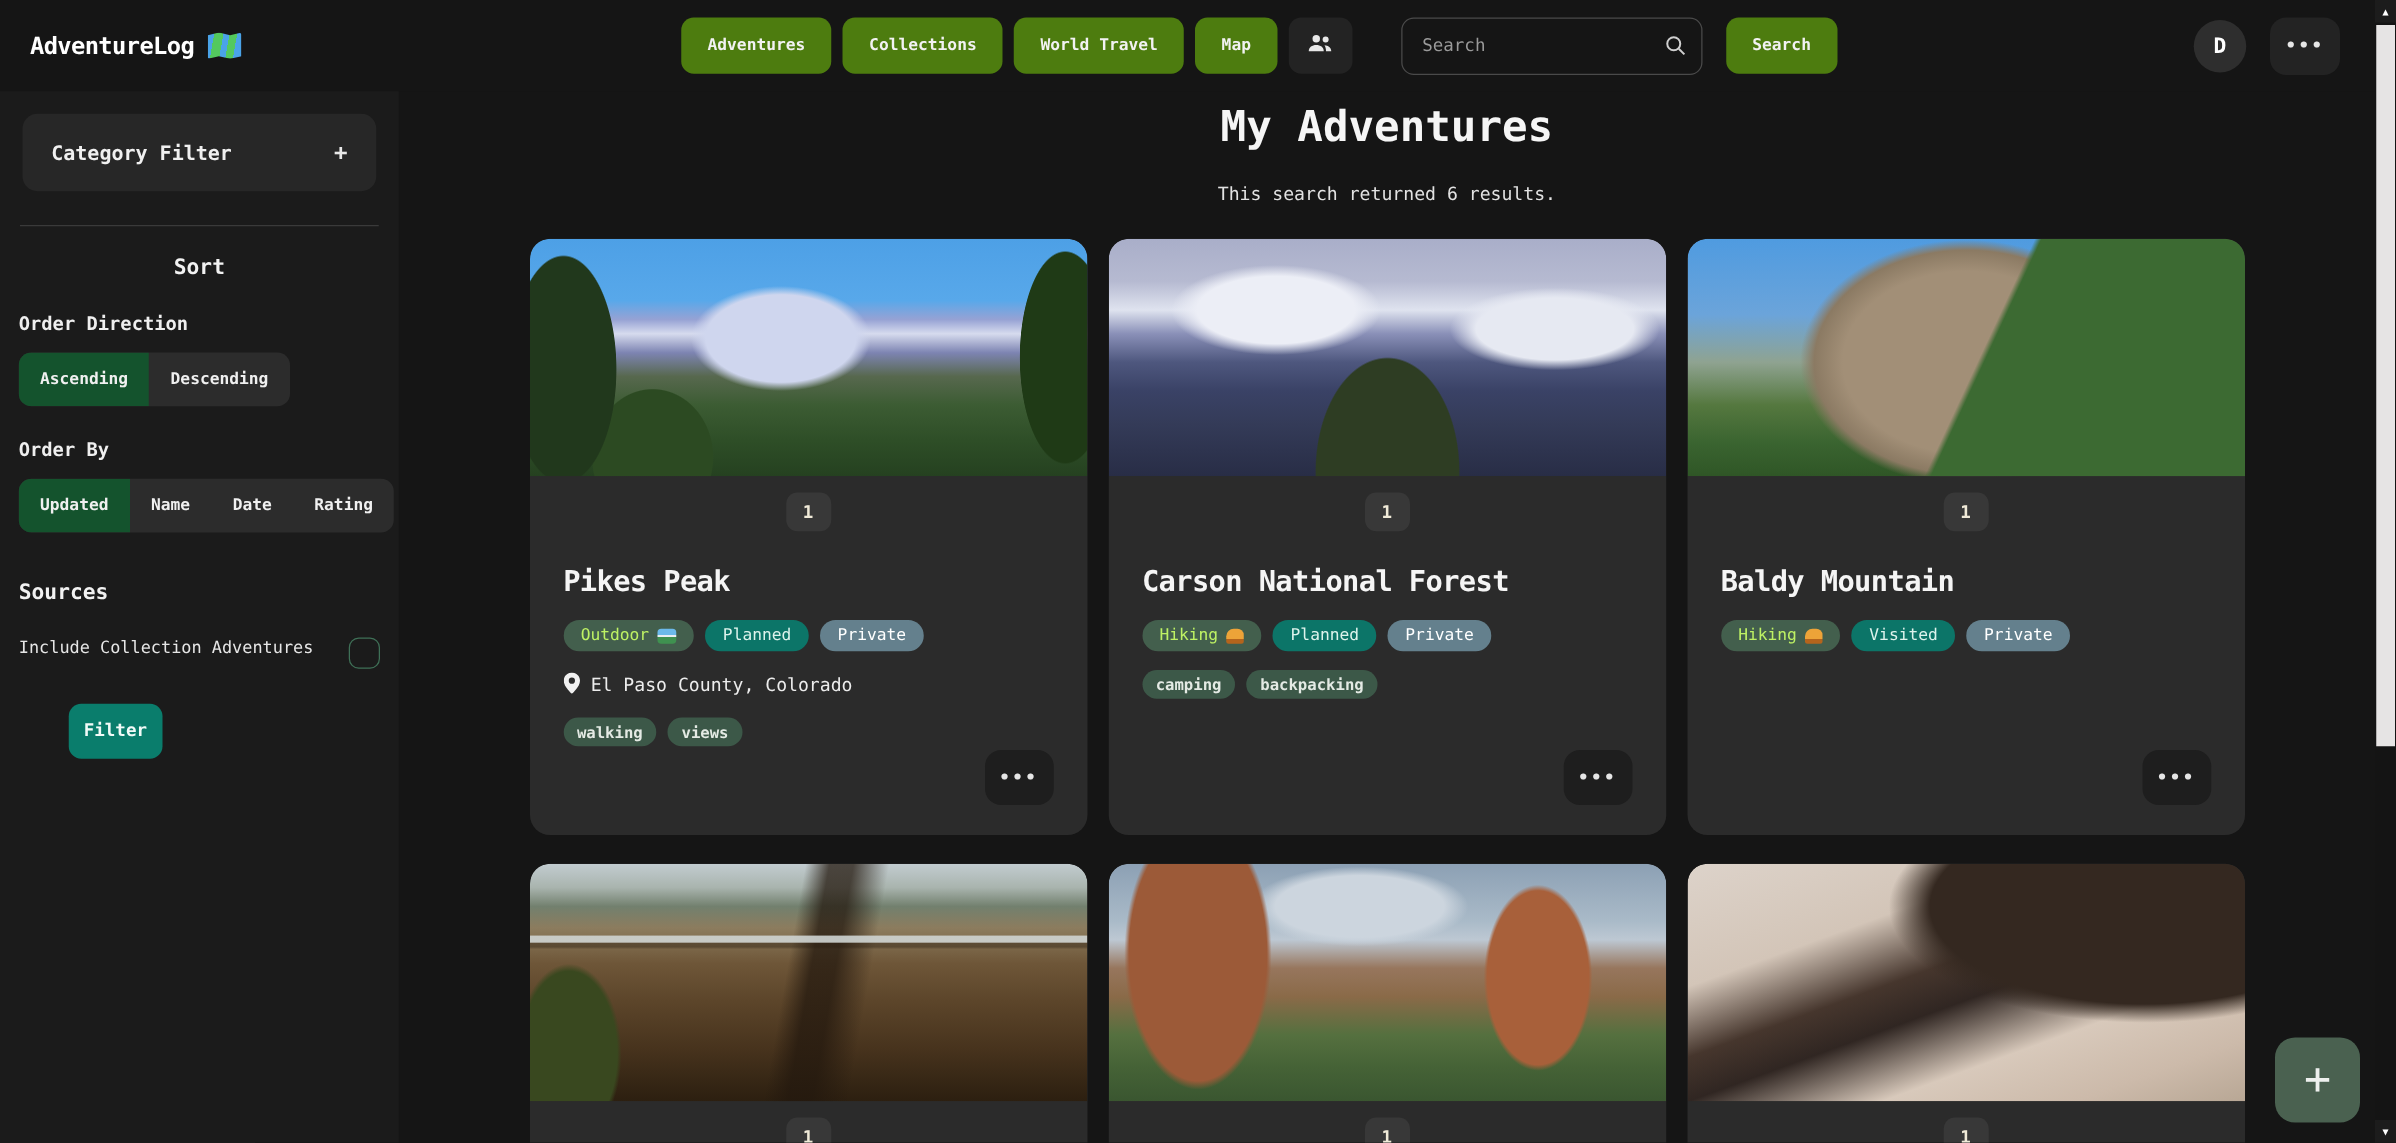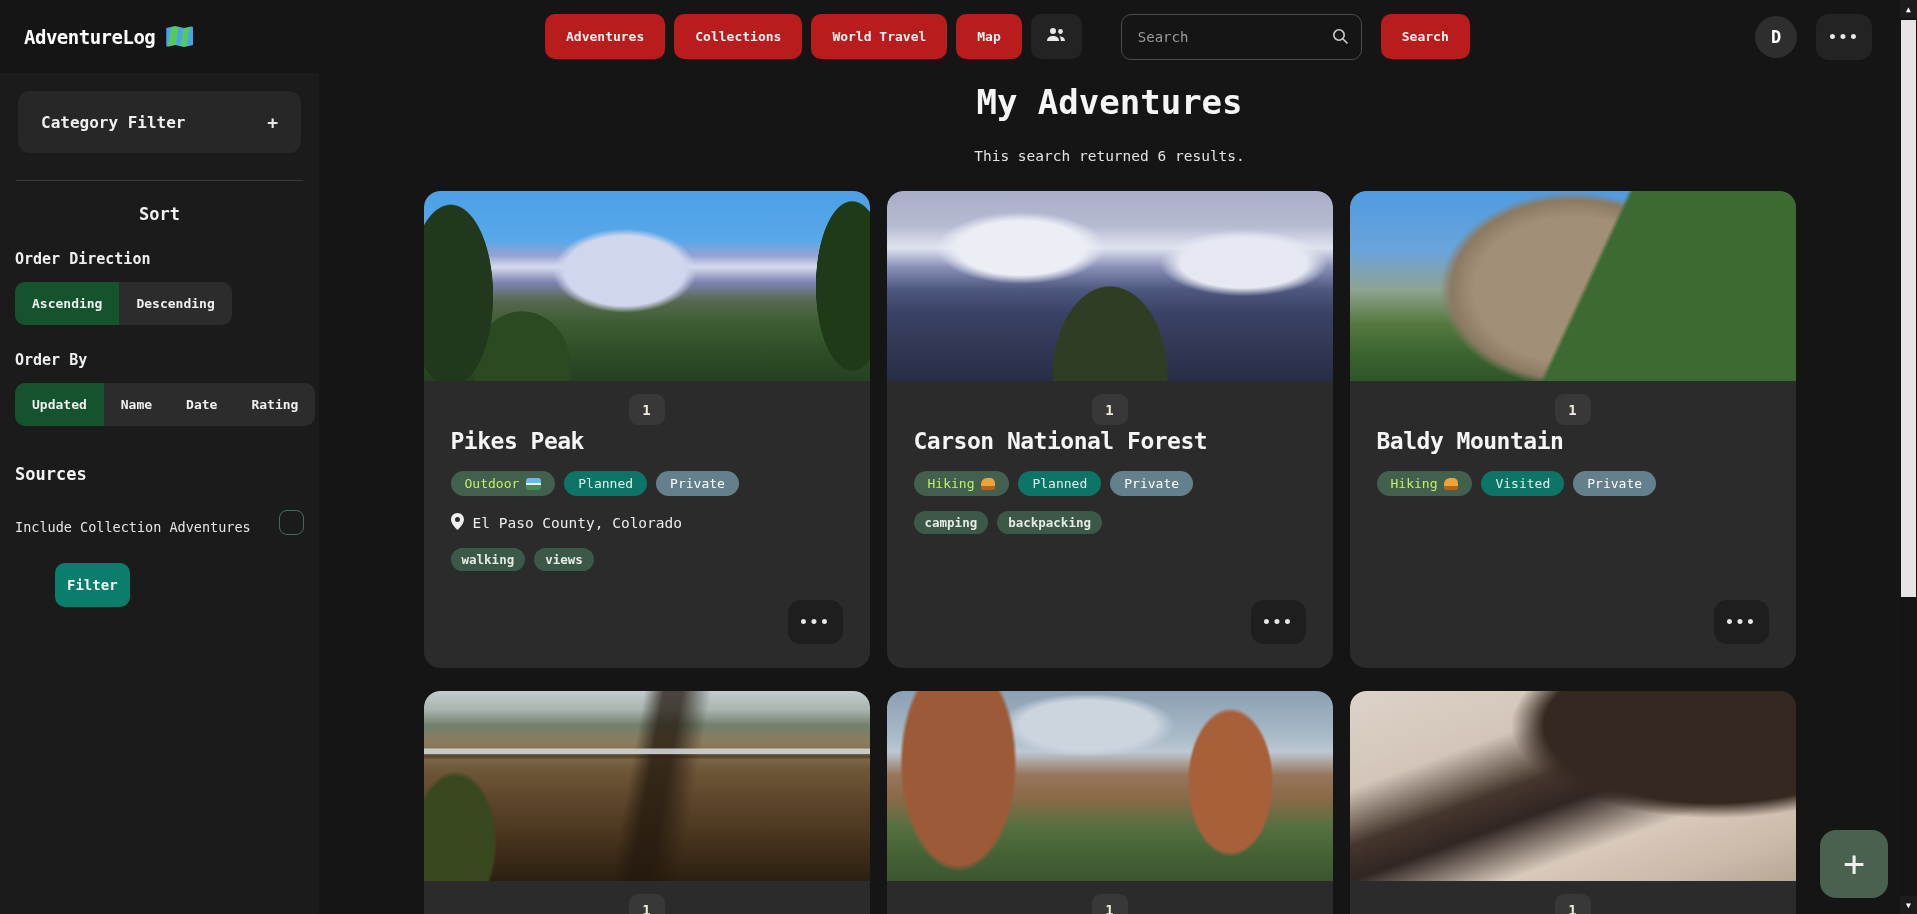--- a/index.html
+++ b/index.html
@@ -13,21 +13,21 @@
 
   
   .navbar { position:absolute; top:0; left:0; width:1900px; height:73px; background:#151515; }
   .logo-wrap { position:absolute; left:24px; top:0; height:73px; display:flex; align-items:center; gap:11px; }
   .logo-text { font-size:19px; font-weight:bold; color:#fff; letter-spacing:-0.5px; }
   .map-emoji { width:27px; height:21px; display:inline-block;
     background:linear-gradient(100deg,#4aa3e8 0 18%,#53c95e 18% 42%,#4aa3e8 42% 58%,#53c95e 58% 78%,#4aa3e8 78% 100%);
     clip-path:polygon(0 10%,33% 0,66% 10%,100% 0,100% 90%,66% 100%,33% 90%,0 100%);
     border-radius:2px; }
   .nav-center { position:absolute; left:545px; top:0; height:73px; display:flex; align-items:center; gap:9px; }
-  .nav-btn { background:#b91c1c; color:#f2f2f2; border:none; border-radius:10px; height:45px;
+  .nav-btn { background:#4d7c0f; color:#f2f2f2; border:none; border-radius:10px; height:45px;
     padding:0 21px; font-size:13px; font-weight:bold; }
   .icon-btn { background:#232323; border:none; border-radius:10px; height:45px; width:51px;
     display:flex; align-items:center; justify-content:center; }
   .search-wrap { position:relative; margin-left:30px; }
   .search-input { width:241px; height:46px; background:transparent; border:1px solid #4a4a4a;
     border-radius:10px; color:#e8e8e8; font-size:14px; padding:0 40px 0 16px; outline:none;
     font-family:inherit; }
   .search-input::placeholder { color:#9a9a9a; }
   .search-icon-pos { position:absolute; right:13px; top:14px; }
   .search-btn { margin-left:10px; }
@@ -52,38 +52,38 @@
   .cat-label { font-size:16px; font-weight:bold; color:#f0f0f0; }
   .cat-plus { font-size:18px; color:#e8e8e8; font-weight:bold; }
   .side-divider { border:none; border-top:1px solid #3a3a3a; margin:27px 1px 0 1px; }
   .sort-title { text-align:center; font-size:17px; font-weight:bold; margin-top:23px; color:#f2f2f2; }
   .side-label { font-size:15px; font-weight:bold; margin-top:26px; color:#efefef; }
   .seg { display:inline-flex; background:#2c2c2c; border-radius:10px; overflow:hidden; margin-top:14px; }
   .seg-item { background:transparent; border:none; color:#f0f0f0; font-size:13px; font-weight:bold;
     padding:14px 17px; }
   .seg-item.selected { background:#14532d; }
   .sources-title { font-size:17px; font-weight:bold; margin-top:38px; color:#f2f2f2; }
-  .include-row { display:flex; align-items:flex-end; justify-content:space-between; margin-top:26px; }
+  .include-row { display:flex; align-items:flex-start; justify-content:space-between; margin-top:26px; }
   .include-label { font-size:13.5px; color:#e6e6e6; }
   .checkbox { width:25px; height:25px; border:1px solid #3f7057; border-radius:8px; display:inline-block; }
   .filter-btn { margin-top:28px; background:#0a7d6c; color:#f2fbf8; border:none; border-radius:10px;
     padding:14px 12px; font-size:14px; font-weight:bold;margin-left:40px; }
 
   
   .main { position:absolute; left:319px; top:73px; width:1581px; height:841px; overflow:hidden; }
   .page-title { text-align:center; font-size:34px; font-weight:bold; margin-top:9px; color:#f5f5f5; }
   .results-text { text-align:center; font-size:14.5px; margin-top:26px; color:#e2e2e2; }
   .grid { width:1372px; margin:27px auto 0 auto; display:grid;
     grid-template-columns:repeat(3,446px); gap:23px 17px; grid-auto-rows:477px; }
   .card { background:#2b2b2b; border-radius:16px; position:relative; overflow:hidden; }
   .card-img { width:100%; height:190px; border-radius:16px 16px 0 0; }
   .count-badge { width:36px; height:31px; background:#383838; border-radius:9px; margin:13px auto 0 auto;
     display:flex; align-items:center; justify-content:center; font-size:14px; font-weight:bold; color:#f0ead8; }
   .card-body { padding:0 27px; }
-  .card-title { font-size:23px; font-weight:bold; margin-top:3px; color:#f5f5f5; letter-spacing:-0.5px; }
+  .card-title { font-size:23px; font-weight:bold; margin-top:28px; color:#f5f5f5; letter-spacing:-0.5px; }
   .pill-row { display:flex; gap:9px; margin-top:17px; flex-wrap:wrap; }
   .pill { border-radius:999px; font-size:13px; padding:5px 14px; display:inline-flex; align-items:center; gap:7px; }
   .pill-category { background:#435f4d; color:#bef264; }
   .pill-status { background:#0c7568; color:#ddf3ec; }
   .pill-visibility { background:#64808d; color:#ffffff; }
   .pill-icon { display:inline-block; }
   .park-emoji { width:15px; height:12px; border-radius:3px;
     background:linear-gradient(180deg,#6cb9ea 0 45%,#e9edf2 45% 58%,#3f9150 58% 100%); }
   .boot-emoji { width:14px; height:12px; border-radius:6px 5px 2px 2px;
     background:linear-gradient(180deg,#eda338 0 68%,#b5641c 68% 100%); }

